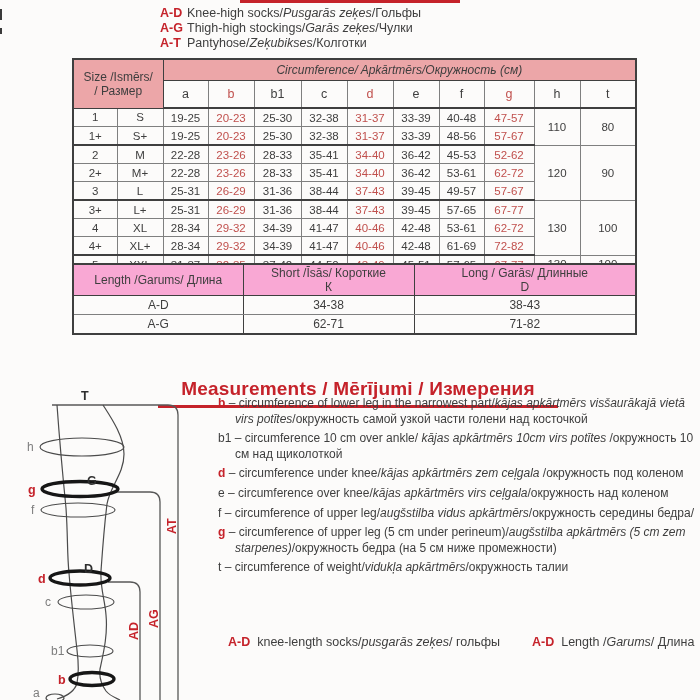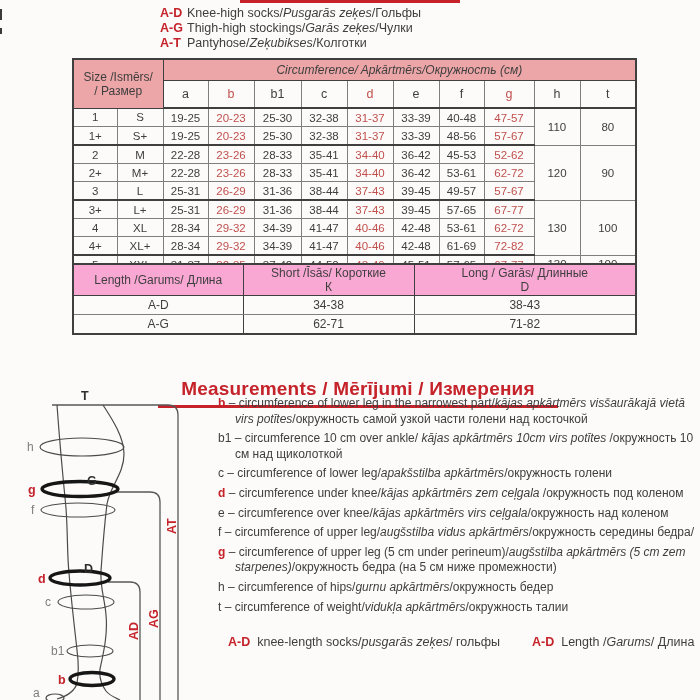--- a/index.html
+++ b/index.html
@@ -260,26 +260,24 @@
         <td>71-82</td>
       </tr>
     </tbody>
 </table>
 
 <div id="measure-heading" class="abs">Measurements / Mērījumi / Измерения</div>
 
 <div id="defs" class="abs">
     <div class="def red"><span class="key">b</span> – circumference of lower leg in the narrowest part/<i>kājas apkārtmērs visšaurākajā vietā virs potītes</i>/окружность самой узкой части голени над косточкой</div>
     <div class="def"><span class="key">b1</span> – circumference 10 cm over ankle/<i> kājas apkārtmērs 10cm virs potītes </i>/окружность 10 см над щиколоткой</div>
-    <div class="def"><span class="key">c</span> – circumference of lower leg/<i>apakšstilba apkārtmērs</i>/окружность голени</div>
     <div class="def red"><span class="key">d</span> – circumference under knee/<i>kājas apkārtmērs zem ceļgala </i>/окружность под коленом</div>
     <div class="def"><span class="key">e</span> – circumference over knee/<i>kājas apkārtmērs virs ceļgala</i>/окружность над коленом</div>
     <div class="def"><span class="key">f</span> – circumference of upper leg/<i>augšstilba vidus apkārtmērs</i>/окружность середины бедра/</div>
     <div class="def red"><span class="key">g</span> – circumference of upper leg (5 cm under perineum)/<i>augšstilba apkārtmērs (5 cm zem starpenes)</i>/окружность бедра (на 5 см ниже промежности)</div>
-    <div class="def"><span class="key">h</span> – circumference of hips/<i>gurnu apkārtmērs</i>/окружность бедер</div>
     <div class="def"><span class="key">t</span> – circumference of weight/<i>vidukļa apkārtmērs</i>/окружность талии</div>
   </div>
 
 <div class="footer-item abs" style="left:228px;">
   <span class="code">A-D</span><span id="footer-left-text">knee-length socks/<i>pusgarās zeķes</i>/ гольфы</span>
 </div>
 <div class="footer-item abs" style="left:532px;">
   <span class="code">A-D</span><span id="footer-right-text">Length /<i>Garums</i>/ Длина</span>
 </div>
 

